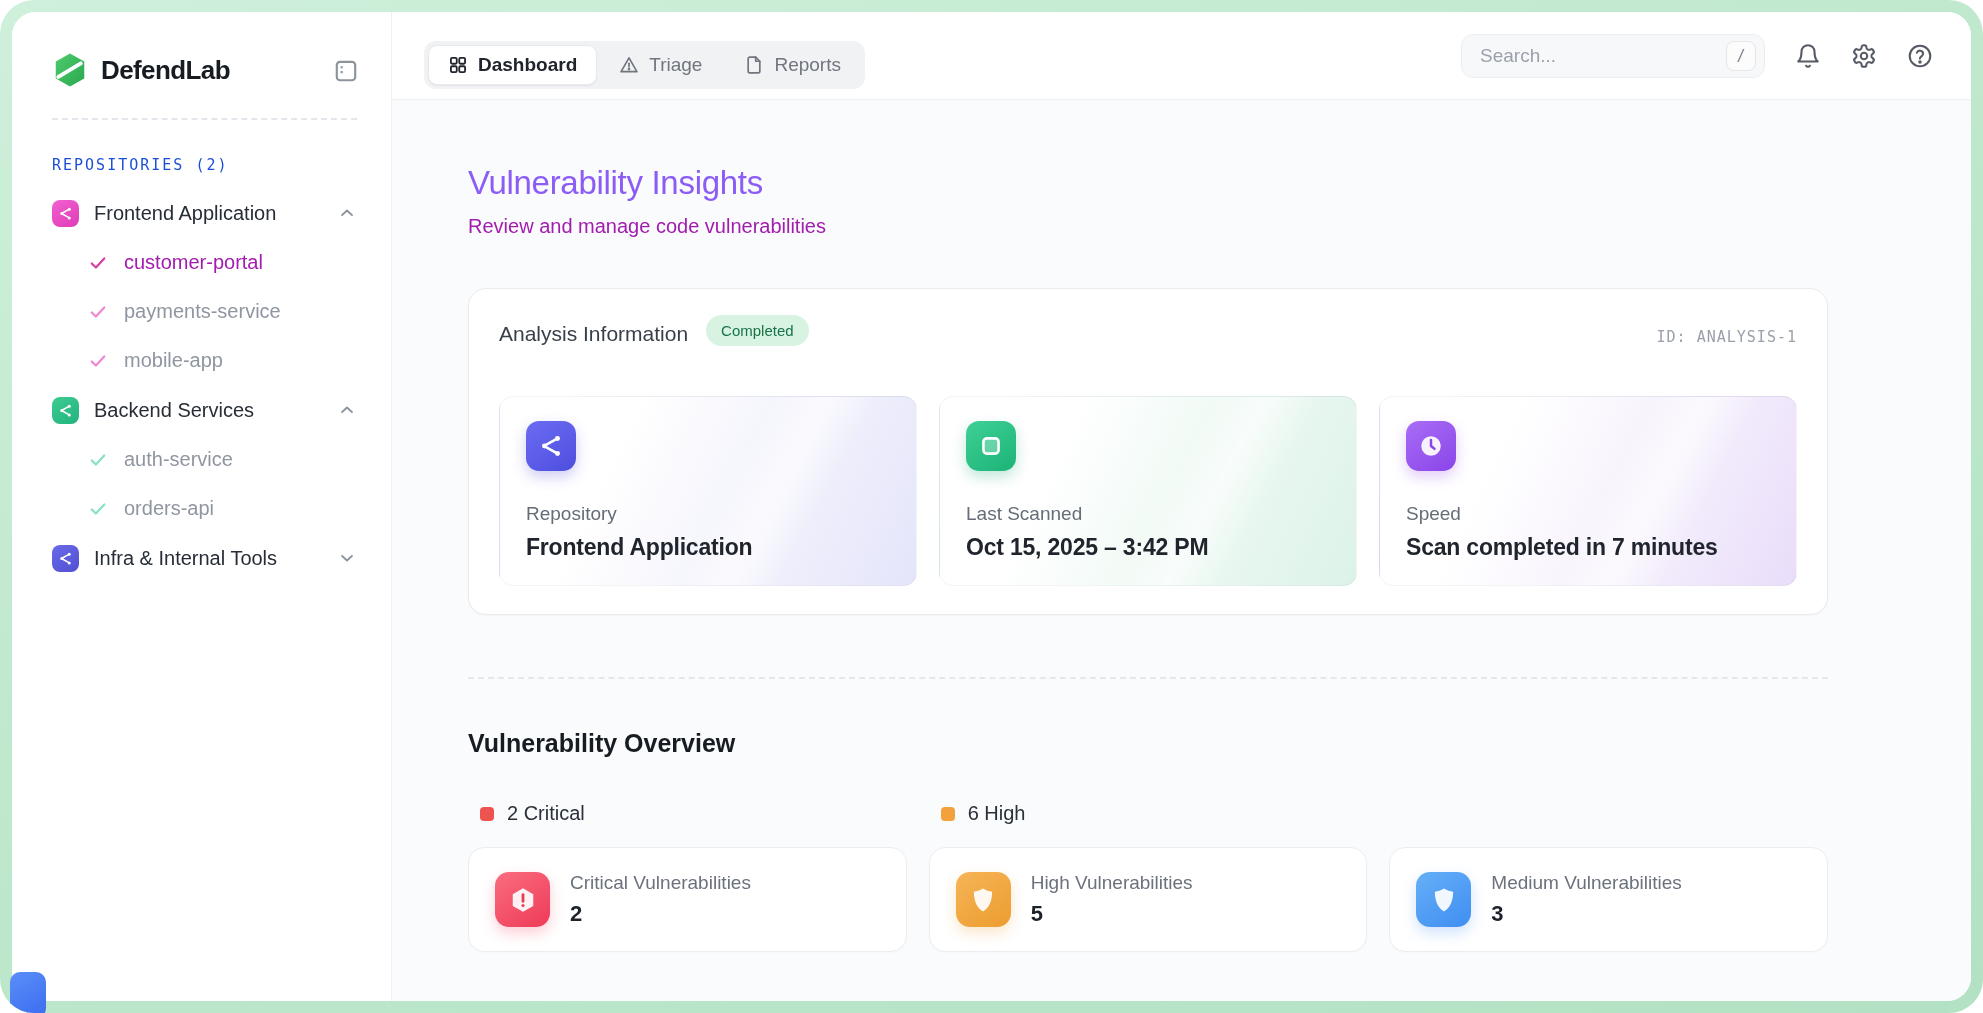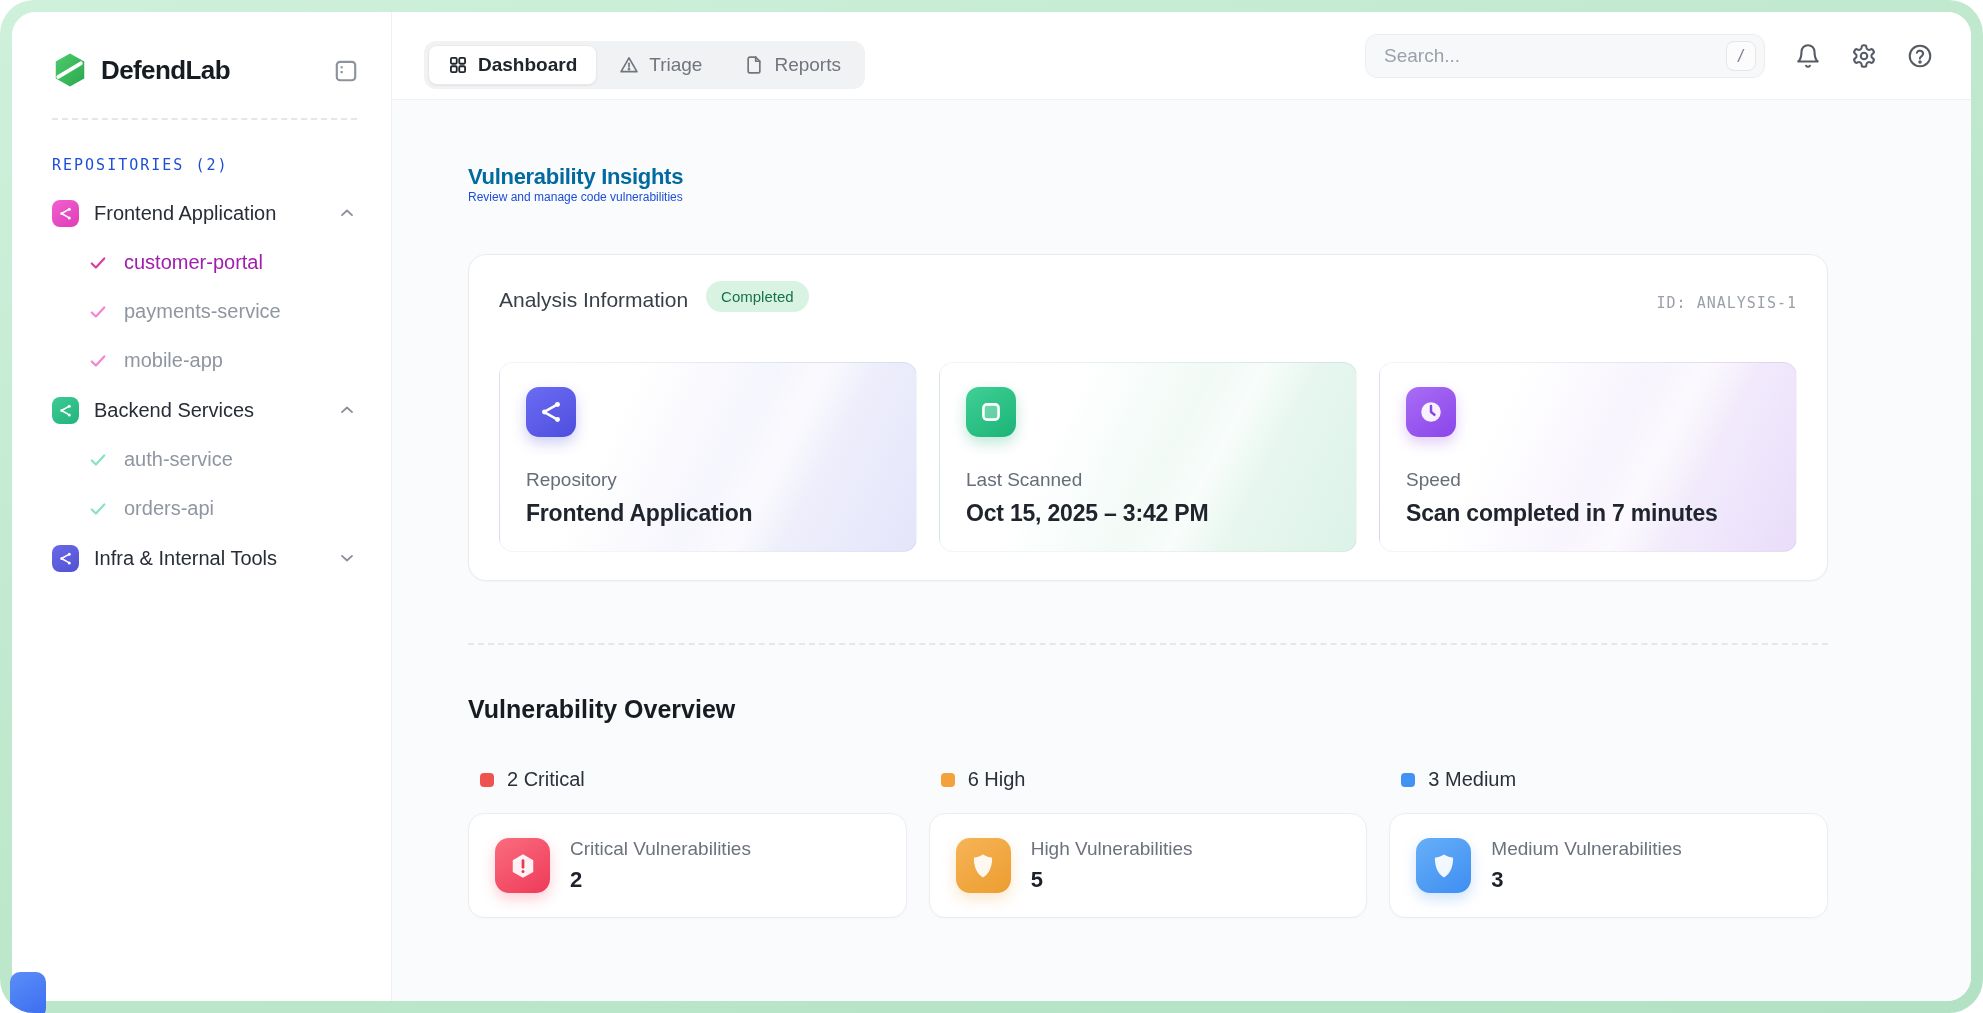--- a/index.html
+++ b/index.html
@@ -49,36 +49,36 @@
   .topbar {
     height:88px; flex:0 0 88px; background:#ffffff; border-bottom:1px solid #eef0f3;
     display:flex; align-items:center; padding:0 38px 0 32px;
   }
   .tabbar { display:inline-flex; align-items:center; background:#f1f2f4; border-radius:12px; padding:4px; gap:2px;margin-top:19px; }
   .tab { display:flex; align-items:center; gap:10px; padding:9px 20px; border-radius:9px; font-size:19px; color:#70757e; cursor:pointer; white-space:nowrap; }
   .tab svg { width:20px; height:20px; }
   .tab.active { background:#ffffff; color:#20252d; font-weight:600; border:1px solid #e8e9ec; box-shadow:0 1px 2px rgba(16,24,40,.06); padding:8px 19px; }
   .top-right { margin-left:auto; display:flex; align-items:center; gap:30px; }
   .searchbox {
-    display:flex; align-items:center; width:400px; height:44px; background:#f7f8f9;
+    display:flex; align-items:center; width:304px; height:44px; background:#f7f8f9;
     border:1px solid #ecedf0; border-radius:12px; padding:0 8px 0 18px;
   }
   .searchbox input { border:none; outline:none; background:transparent; flex:1; font-size:19px; color:#3a3f46; font-family:"Liberation Sans",sans-serif; }
   .searchbox input::placeholder { color:#9ba1ab; }
   .slash-badge {
     width:30px; height:30px; border:1px solid #e4e6ea; background:#fcfcfd; border-radius:8px;
     display:flex; align-items:center; justify-content:center; font-family:"DejaVu Sans Mono","Liberation Mono",monospace;
     font-size:15px; color:#7d838d;
   }
   .icon-btn { width:26px; height:26px; color:#555b64; cursor:pointer; }
   
   .content { flex:1; padding:64px 0 0 76px; }
   .container { width:1360px; }
-  .page-title { font-size:22px; font-weight:700; color:#0369a1; letter-spacing:-0.3px; }
-  .page-subtitle { font-size:12px; color:#1d4ed8; }
+  .page-title { font-size:33px; font-weight:400; color:#8b5cf6; letter-spacing:-0.3px; }
+  .page-subtitle { margin-top:13px; font-size:20px; color:#a21caf; }
   .analysis-card {
     margin-top:50px; background:#ffffff; border:1px solid #e9ebee; border-radius:18px;
     padding:26px 30px 28px 30px; box-shadow:0 1px 2px rgba(16,24,40,.03);
   }
   .analysis-head { display:flex; align-items:flex-end; gap:18px; }
   .analysis-title { font-size:21px; color:#383f49; font-weight:500; }
   .status-badge { background:#d9f3e2; color:#177347; font-size:15px; font-weight:500; padding:7px 15px; border-radius:999px; }
   .analysis-id { margin-left:auto; font-family:"DejaVu Sans Mono","Liberation Mono",monospace; font-size:15px; letter-spacing:1px; color:#9aa0aa; }
   .info-grid { margin-top:26px; display:grid; grid-template-columns:repeat(3,1fr); gap:22px; }
   .info-card { position:relative; border-radius:14px; padding:24px 26px; min-height:180px; border:1px solid rgba(20,30,60,.05); overflow:hidden;margin-top:24px; }
@@ -333,24 +333,20 @@
 
           <div class="legend-grid">
             <div class="legend-item">
               <span class="legend-dot" style="background:#ef5350"></span>
               <span class="legend-label">2 Critical</span>
             </div>
             <div class="legend-item">
               <span class="legend-dot" style="background:#f2a13c"></span>
               <span class="legend-label">6 High</span>
             </div>
-            <div class="legend-item">
-              <span class="legend-dot" style="background:#3f93f2"></span>
-              <span class="legend-label">3 Medium</span>
-            </div>
           </div>
 
           <div class="vuln-grid">
             <div class="vuln-card">
               <div class="vuln-tile red">
                 <svg viewBox="0 0 24 24">
                   <path d="M12 2.6 L20.2 7.3 V16.7 L12 21.4 L3.8 16.7 V7.3 Z" fill="rgba(255,255,255,0.92)"></path>
                   <line x1="12" y1="7.6" x2="12" y2="13" stroke="#e63a55" stroke-width="2.2" stroke-linecap="round"></line>
                   <circle cx="12" cy="16.3" r="1.2" fill="#e63a55"></circle>
                 </svg>

